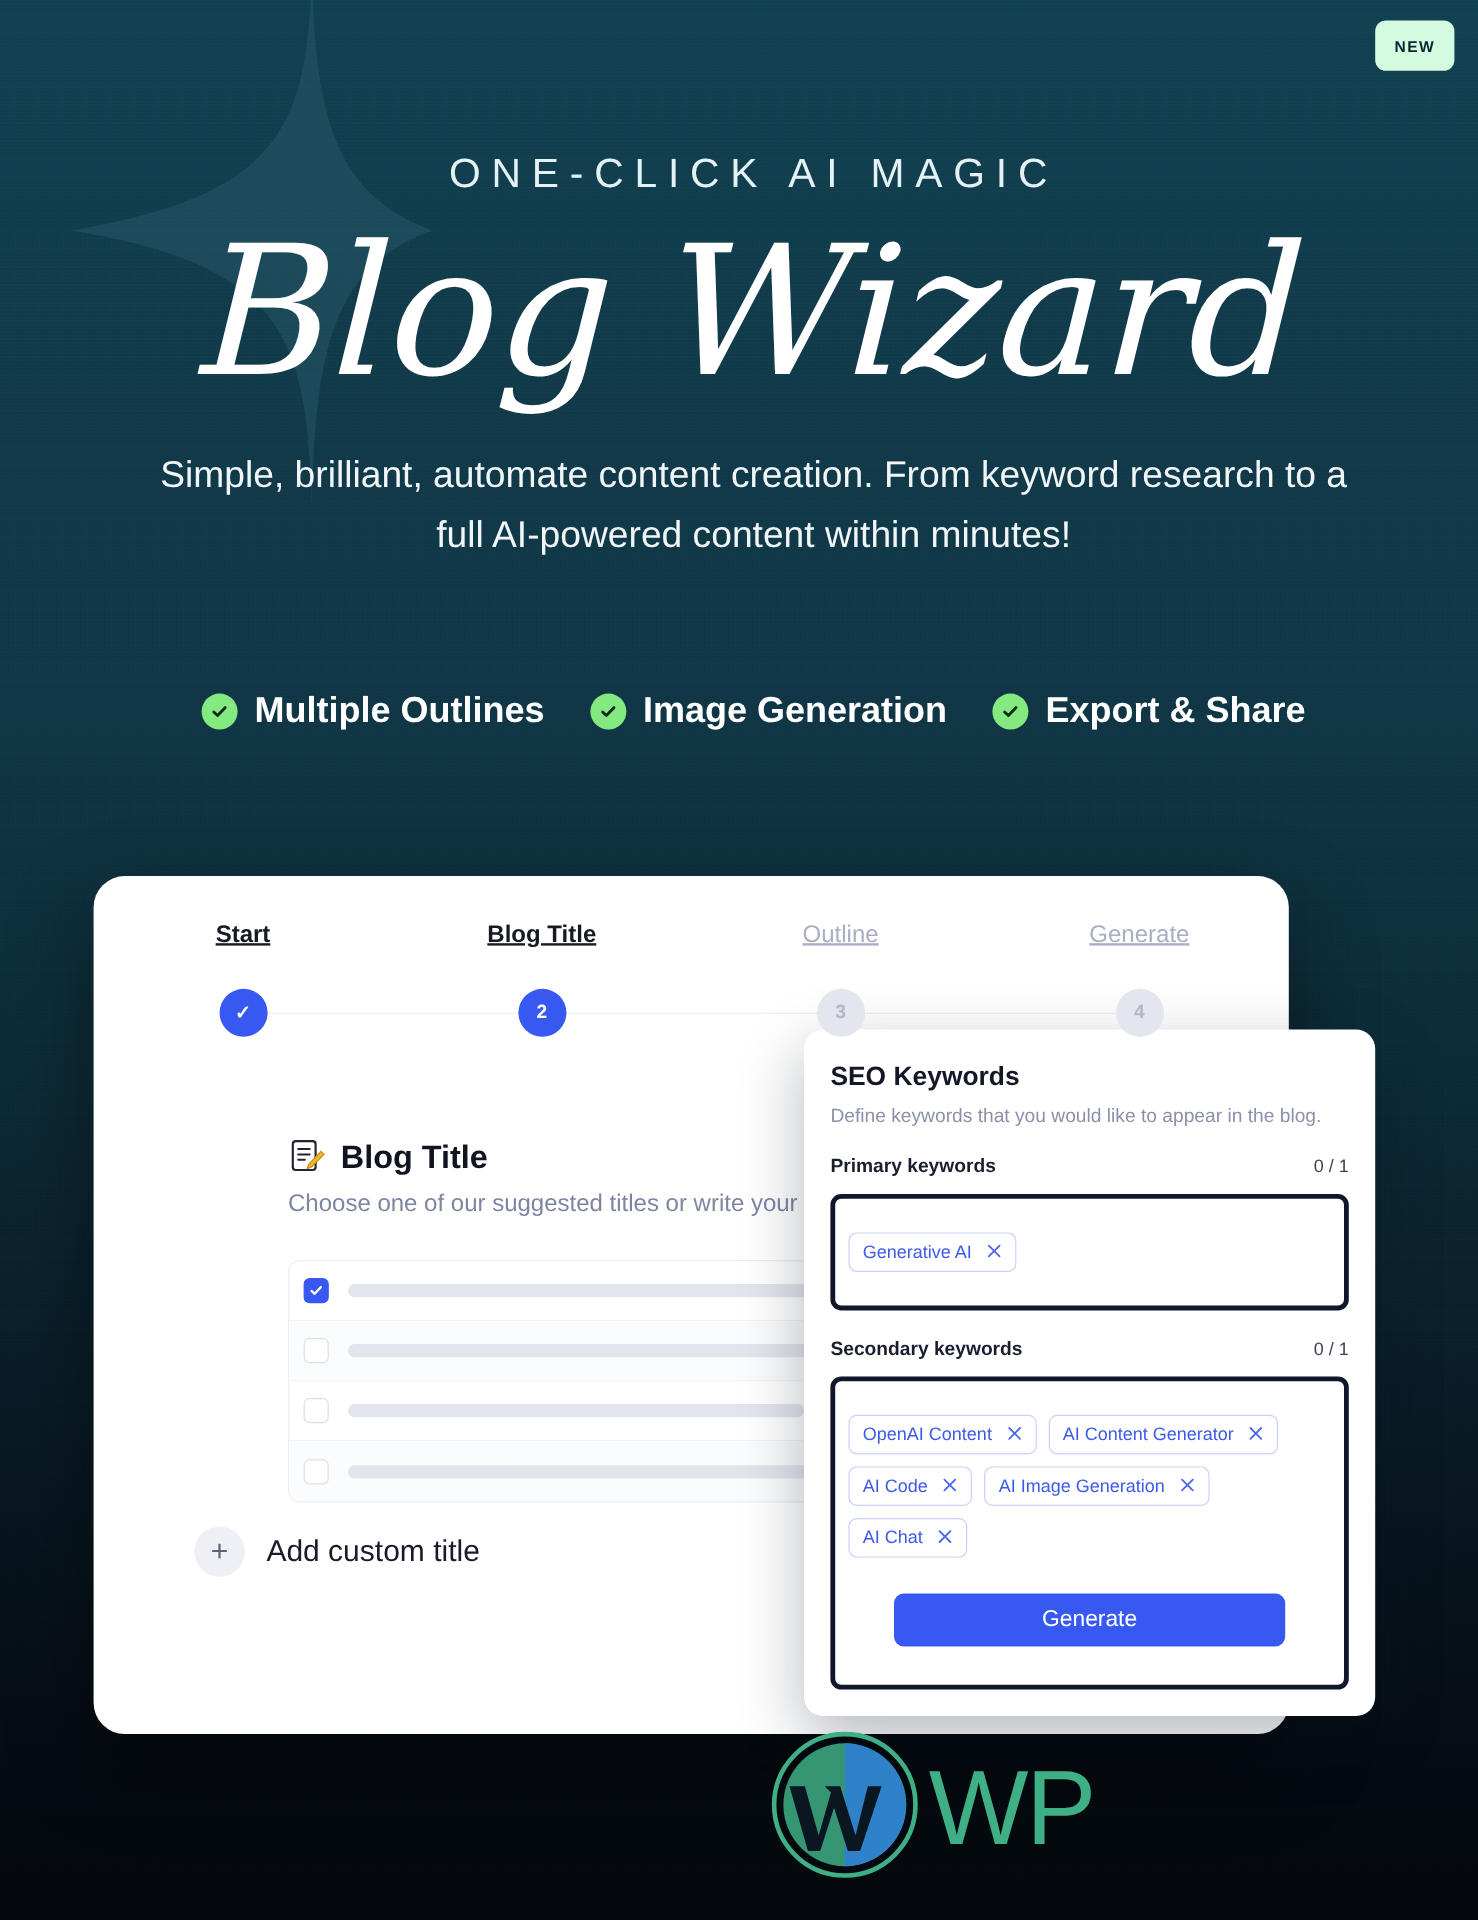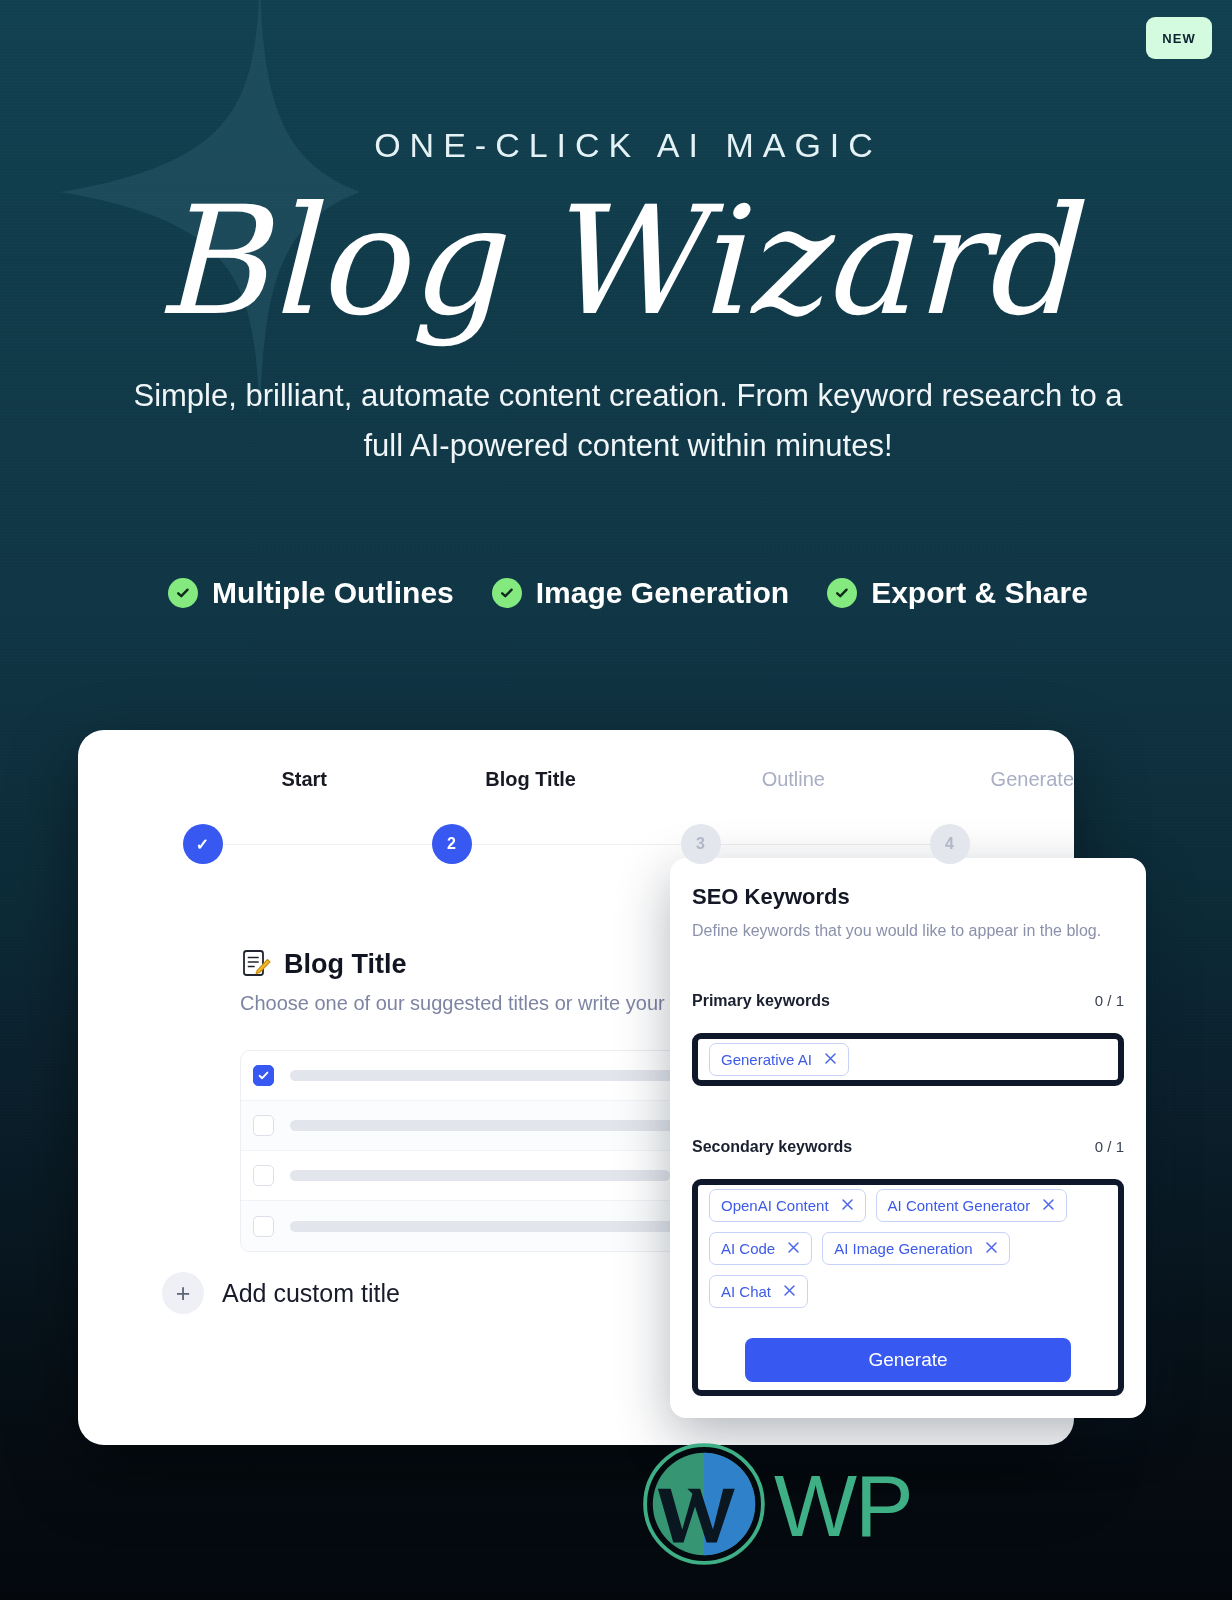--- a/index.html
+++ b/index.html
@@ -149,24 +149,25 @@
 
   
   .stepper { position: absolute; top: 38px; left: 0; width: 996px; height: 120px; }
   .step-labels {
     position: absolute;
     top: 0; left: 0; width: 996px;
     display: flex;
   }
   .step-labels > div {
     flex: 1;
-    text-align: right;
+    text-align: center;
     font-size: 20px;
     font-weight: 700;
     color: #171923;
+    text-decoration: underline;
   }
   .step-labels > div.muted { color: #a9aec4; font-weight: 400; }
 
   .step-track {
     position: absolute;
     top: 50px; left: 0; width: 996px; height: 52px;
     display: flex;
     align-items: center;
   }
   .step-cell {
@@ -334,26 +335,26 @@
     color: #8b91ab;
     white-space: nowrap;
   }
   .kw-head {
     margin-top: 24px;
     display: flex;
     justify-content: space-between;
     align-items: baseline;
   }
   .kw-label { font-size: 16px; font-weight: 700; color: #1a1f30; }
-  .kw-count { font-size: 15px; color: #3c4255; margin-top: 28px; }
+  .kw-count { font-size: 15px; color: #3c4255; }
   .kw-box {
-    margin-top: 23px;
-    border: 6px solid #0f172a;
+    margin-top: 13px;
+    border: 4px solid #0f172a;
     border-radius: 9px;
-    padding: 4px 11px;
+    padding: 28px 11px;
     display: flex;
     flex-wrap: wrap;
     gap: 10px;
   }
   .chip {
     display: inline-flex;
     align-items: center;
     gap: 12px;
     border: 1px solid #c7d2f8;
     border-radius: 7px;

